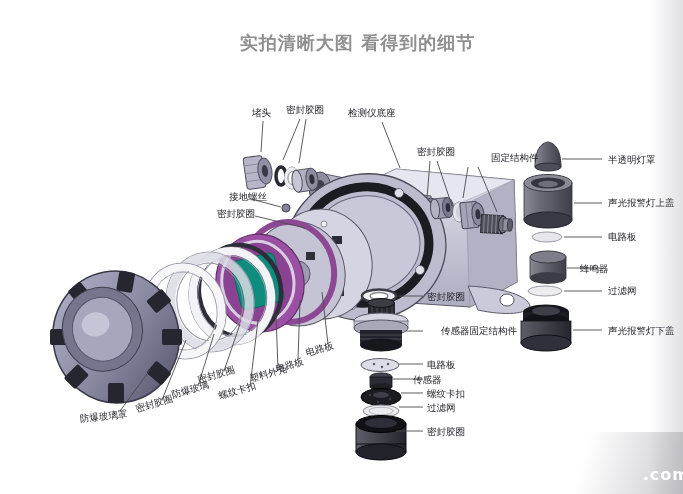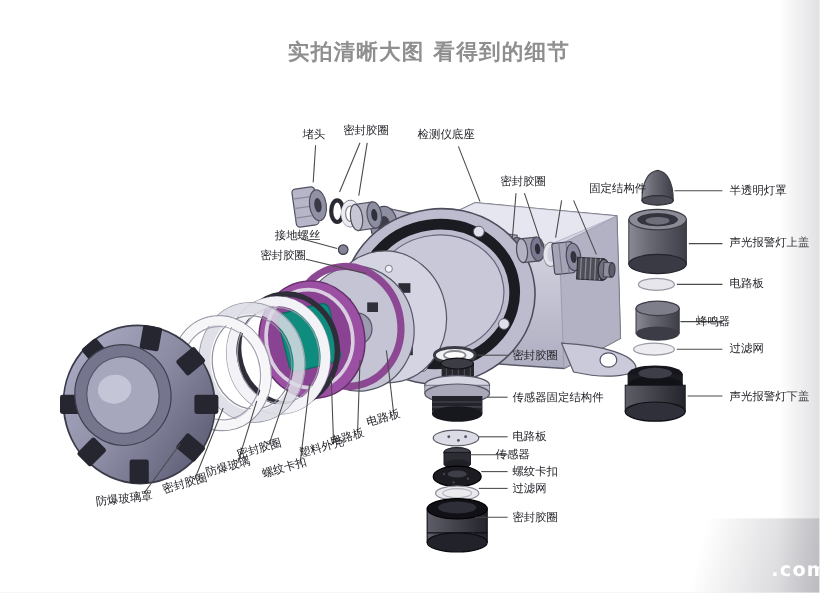--- a/index.html
+++ b/index.html
@@ -310,21 +310,21 @@
       <div class="part-label" style="left: 459px; top: 153px; margin-left: 32px;">固定结构件</div>
       <div class="part-label" style="left: 229px; top: 192px;">接地螺丝</div>
       <div class="part-label" style="left: 217px; top: 209px;">密封胶圈</div>
       <div class="part-label" style="left: 608px; top: 155px;">半透明灯罩</div>
       <div class="part-label" style="left: 608px; top: 198px;">声光报警灯上盖</div>
       <div class="part-label" style="left: 608px; top: 232px;">电路板</div>
       <div class="part-label" style="left: 580px; top: 264px;">蜂鸣器</div>
       <div class="part-label" style="left: 608px; top: 286px;">过滤网</div>
       <div class="part-label" style="left: 608px; top: 326px;">声光报警灯下盖</div>
       <div class="part-label" style="left: 427px; top: 292px;">密封胶圈</div>
-      <div class="part-label" style="left: 427px; top: 327px; font-family: Liberation Mono, monospace;">传感器固定结构件</div>
+      <div class="part-label" style="left: 441px; top: 327px; font-family: Liberation Mono, monospace;">传感器固定结构件</div>
       <div class="part-label" style="left: 427px; top: 360px;">电路板</div>
       <div class="part-label" style="left: 413px; top: 375px;">传感器</div>
       <div class="part-label" style="left: 427px; top: 389px;">螺纹卡扣</div>
       <div class="part-label" style="left: 427px; top: 403px;">过滤网</div>
       <div class="part-label" style="left: 427px; top: 427px;">密封胶圈</div>
       <div class="part-label" style="left: 80px; top: 414px; transform: rotate(-6deg); transform-origin: left center;">防爆玻璃罩</div>
       <div class="part-label" style="left: 136px; top: 404px; transform: rotate(-16deg); transform-origin: left center;">密封胶圈</div>
       <div class="part-label" style="left: 172px; top: 390px; transform: rotate(-16deg); transform-origin: left center;">防爆玻璃</div>
       <div class="part-label" style="left: 198px; top: 375px; transform: rotate(-16deg); transform-origin: left center;">密封胶圈</div>
       <div class="part-label" style="left: 219px; top: 391px; transform: rotate(-16deg); transform-origin: left center;">螺纹卡扣</div>

